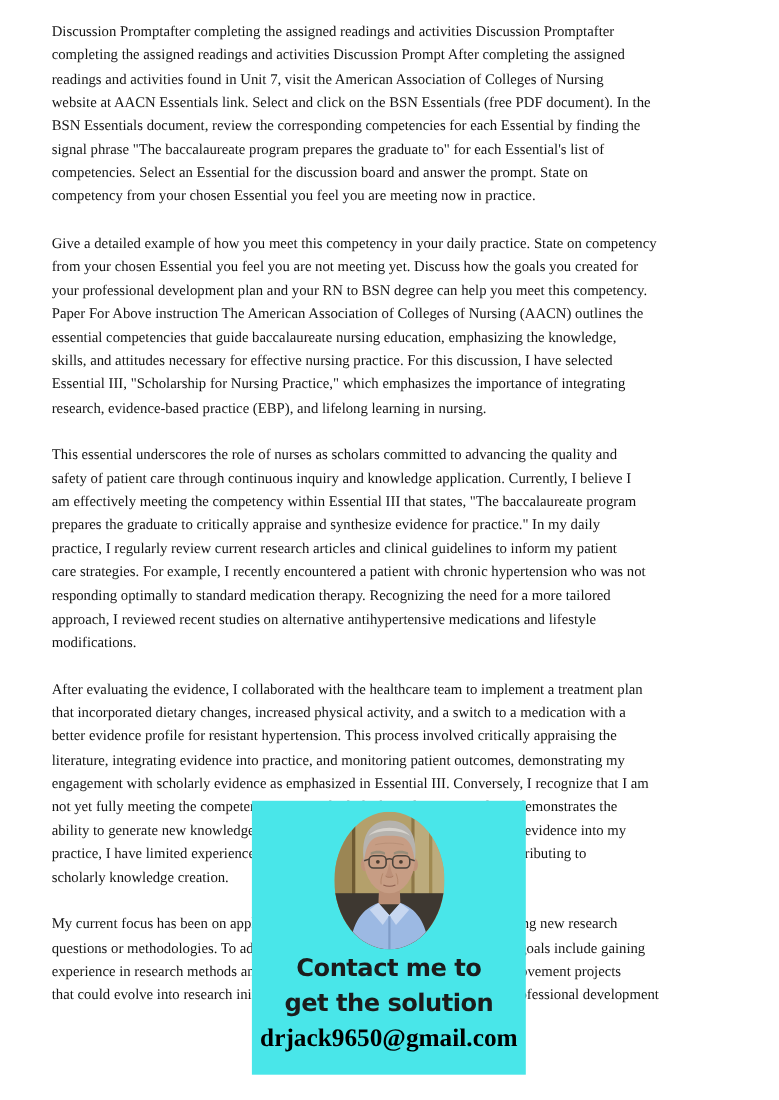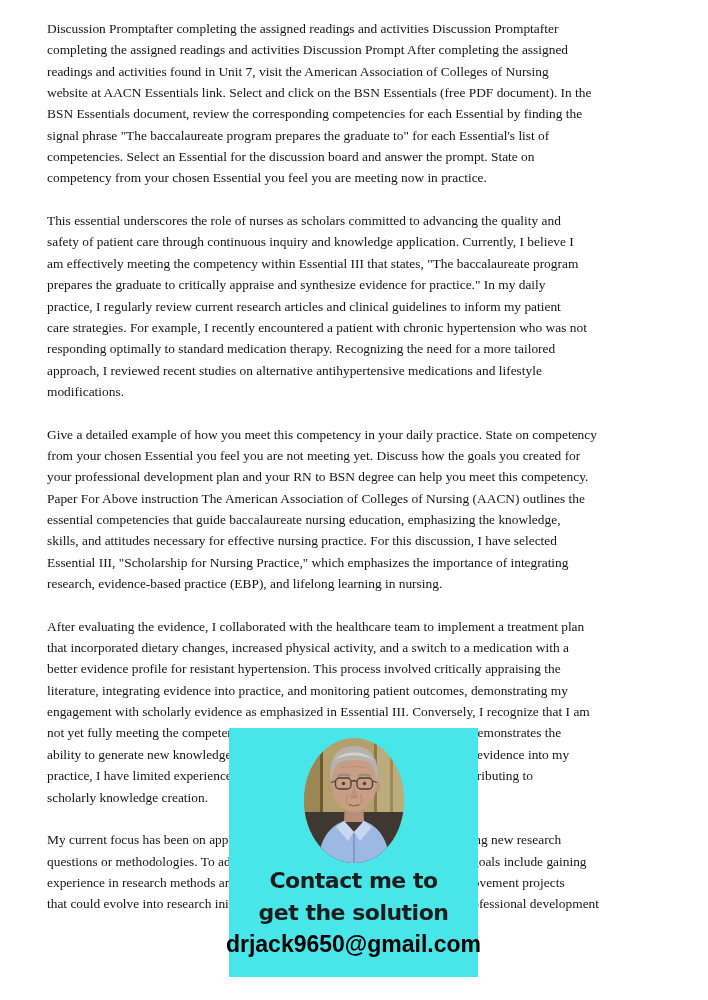--- a/index.html
+++ b/index.html
@@ -45,57 +45,57 @@
     font-family: "DejaVu Sans", sans-serif;
     font-weight: bold;
     font-size: 22px;
     line-height: 32px;
     letter-spacing: -0.5px;
     color: #1c1c1c;
     text-align: center;
   }
   .contact-email {
     margin-top: 0px;
-    font-family: Liberation Sans, sans-serif;
+    font-family: Liberation Serif, serif;
     font-weight: bold;
     font-size: 23px;
     line-height: 30px;
     color: #000000;
     text-align: center;
   }
 </style>
 </head>
 <body style="background: rgb(255, 255, 255);">
 
 <div class="doc-body">
   <p class="para">Discussion Promptafter completing the assigned readings and activities Discussion Promptafter
 completing the assigned readings and activities Discussion Prompt After completing the assigned
 readings and activities found in Unit 7, visit the American Association of Colleges of Nursing
 website at AACN Essentials link. Select and click on the BSN Essentials (free PDF document). In the
 BSN Essentials document, review the corresponding competencies for each Essential by finding the
 signal phrase "The baccalaureate program prepares the graduate to" for each Essential's list of
 competencies. Select an Essential for the discussion board and answer the prompt. State on
 competency from your chosen Essential you feel you are meeting now in practice.</p>
+  <p class="para">Give a detailed example of how you meet this competency in your daily practice. State on competency
+from your chosen Essential you feel you are not meeting yet. Discuss how the goals you created for
+your professional development plan and your RN to BSN degree can help you meet this competency.
+Paper For Above instruction The American Association of Colleges of Nursing (AACN) outlines the
+essential competencies that guide baccalaureate nursing education, emphasizing the knowledge,
+skills, and attitudes necessary for effective nursing practice. For this discussion, I have selected
+Essential III, "Scholarship for Nursing Practice," which emphasizes the importance of integrating
+research, evidence-based practice (EBP), and lifelong learning in nursing.</p>
   <p class="para">This essential underscores the role of nurses as scholars committed to advancing the quality and
 safety of patient care through continuous inquiry and knowledge application. Currently, I believe I
 am effectively meeting the competency within Essential III that states, "The baccalaureate program
 prepares the graduate to critically appraise and synthesize evidence for practice." In my daily
 practice, I regularly review current research articles and clinical guidelines to inform my patient
 care strategies. For example, I recently encountered a patient with chronic hypertension who was not
 responding optimally to standard medication therapy. Recognizing the need for a more tailored
 approach, I reviewed recent studies on alternative antihypertensive medications and lifestyle
 modifications.</p>
-  <p class="para">Give a detailed example of how you meet this competency in your daily practice. State on competency
-from your chosen Essential you feel you are not meeting yet. Discuss how the goals you created for
-your professional development plan and your RN to BSN degree can help you meet this competency.
-Paper For Above instruction The American Association of Colleges of Nursing (AACN) outlines the
-essential competencies that guide baccalaureate nursing education, emphasizing the knowledge,
-skills, and attitudes necessary for effective nursing practice. For this discussion, I have selected
-Essential III, "Scholarship for Nursing Practice," which emphasizes the importance of integrating
-research, evidence-based practice (EBP), and lifelong learning in nursing.</p>
   <p class="para">After evaluating the evidence, I collaborated with the healthcare team to implement a treatment plan
 that incorporated dietary changes, increased physical activity, and a switch to a medication with a
 better evidence profile for resistant hypertension. This process involved critically appraising the
 literature, integrating evidence into practice, and monitoring patient outcomes, demonstrating my
 engagement with scholarly evidence as emphasized in Essential III. Conversely, I recognize that I am
 not yet fully meeting the competency area in which the baccalaureate graduate demonstrates the
 ability to generate new knowledge. While I am proficient at integrating existing evidence into my
 practice, I have limited experience in conducting formal research studies or contributing to
 scholarly knowledge creation.</p>
   <p class="para">My current focus has been on applying existing knowledge rather than developing new research

